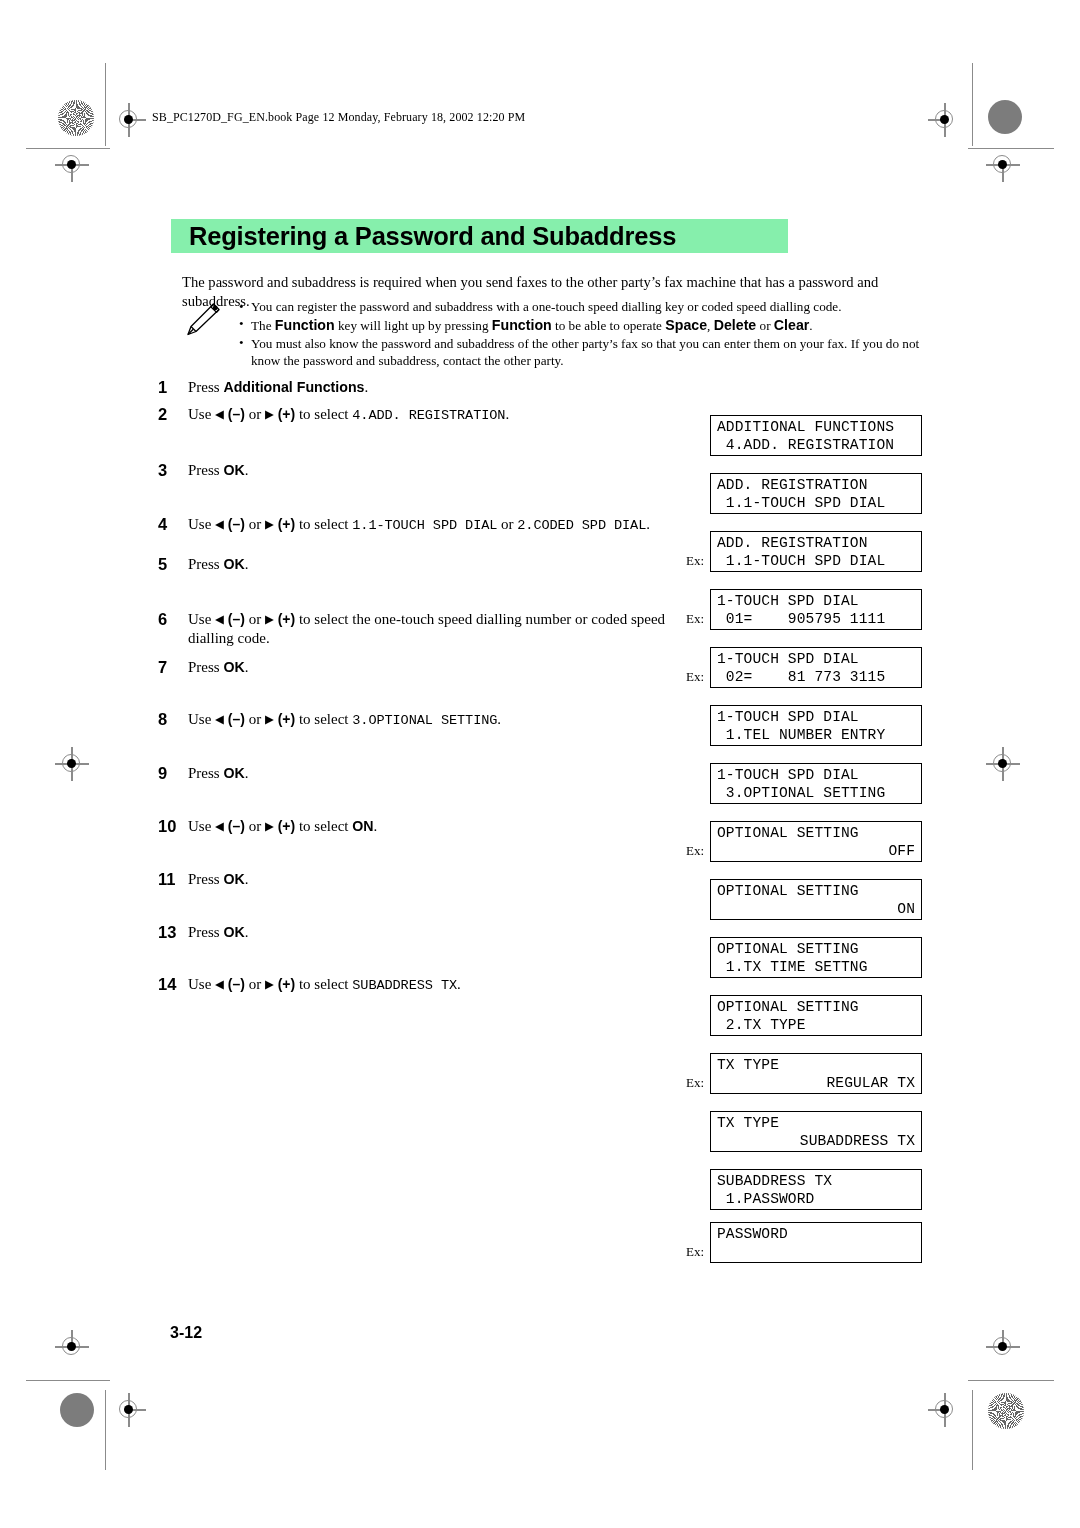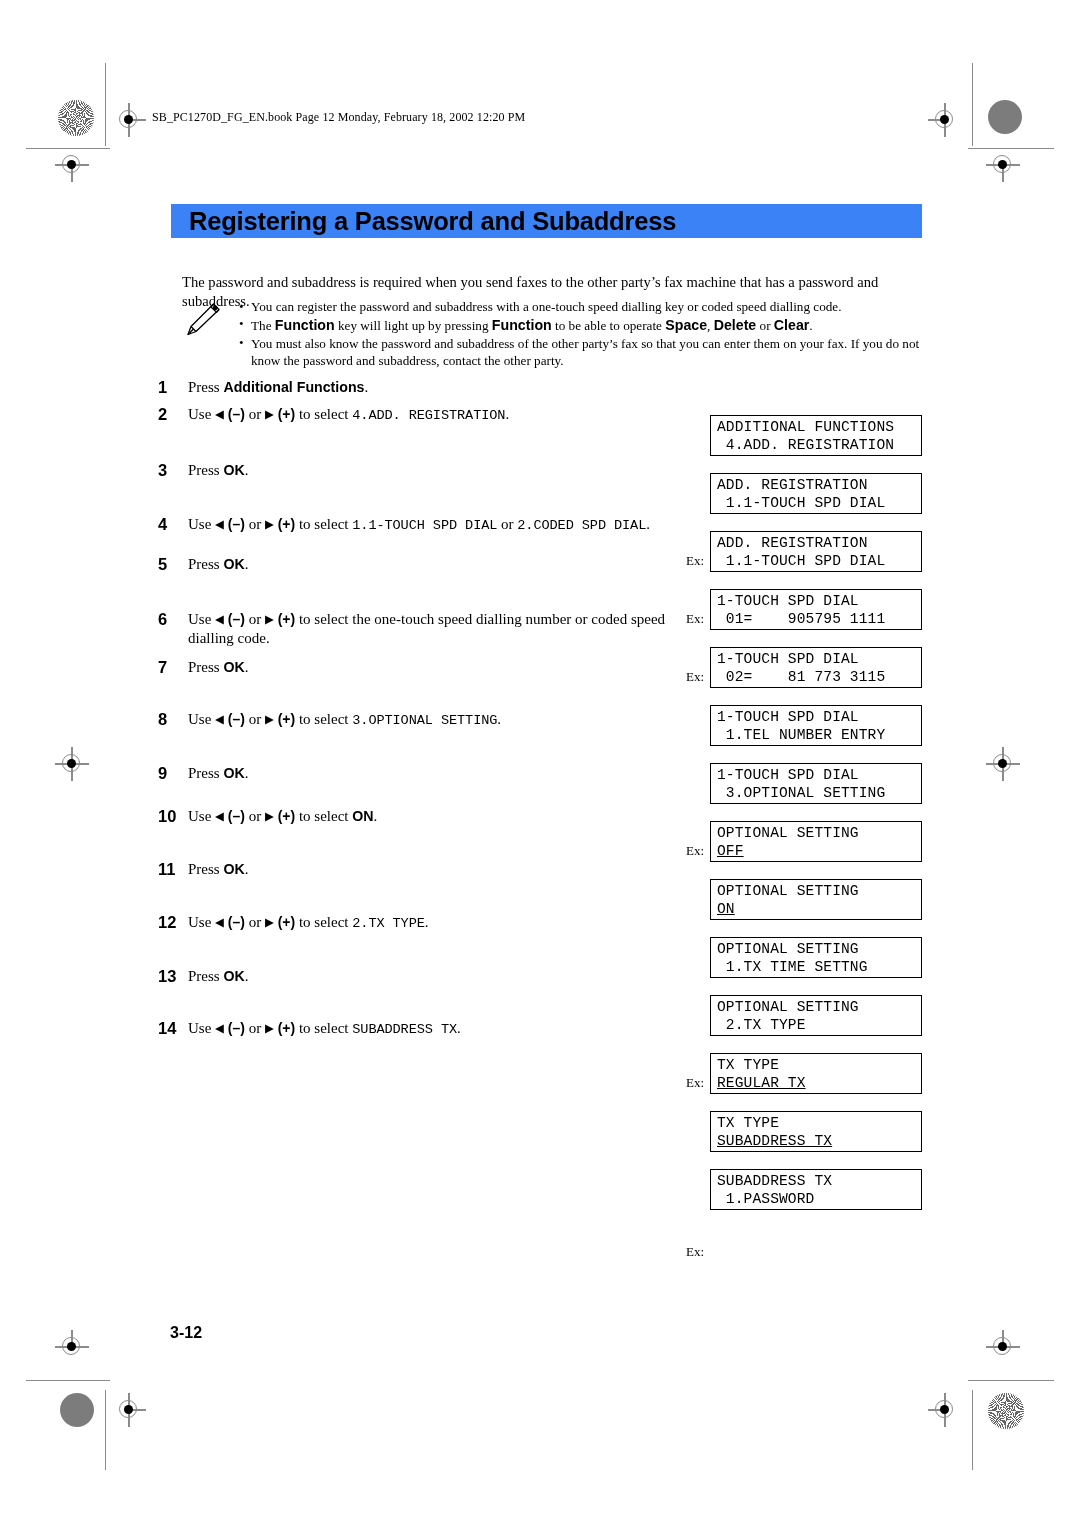--- a/index.html
+++ b/index.html
@@ -83,24 +83,24 @@
     font-size: 12px;
     font-family: "Liberation Serif", serif;
     white-space: nowrap;
     letter-spacing: .1px;
   }
 
   
   .title-band {
     position: absolute;
     left: 171px;
-    top: 204px;
-    width: 751px;
+    top: 219px;
+    width: 617px;
     height: 34px;
-    background: #3b82f6;
+    background: #86efac;
   }
   .title-band h1 {
     margin: 0;
     padding: 0 0 0 18px;
     font-family: "Liberation Sans", sans-serif;
     font-weight: bold;
     font-size: 25.5px;
     line-height: 34px;
     letter-spacing: -0.2px;
     color: #000;
@@ -222,21 +222,21 @@
     box-sizing: border-box;
     padding: 2px 4px 0 6px;
     font-family: "Liberation Mono", monospace;
     font-size: 14.6px;
     line-height: 18px;
     letter-spacing: 0.1px;
     background: #fff;
   }
   .lcd .l1 { display: block; white-space: pre; }
   .lcd .l2 { display: block; white-space: pre; }
-  .lcd .l2.right { padding-right: 2px; text-decoration: underline; }
+  .lcd .l2.right { text-align: right; padding-right: 2px; }
 
   
   .folio {
     position: absolute;
     left: 158px;
     top: 1324px;
     font-family: "Liberation Sans", sans-serif;
     font-weight: bold;
     font-size: 16px;
     margin-left: 12px;
@@ -383,33 +383,29 @@
       <span class="txt"><span>Press </span><span class="kbd">OK</span><span>.</span></span>
     </div>
     <div class="step" style="margin-top: 34px;">
       <span class="num">8</span>
       <span class="txt"><span>Use </span><span class="arr">◀</span><span class="pm"> (–)</span><span> or </span><span class="arr">▶</span><span class="pm"> (+)</span><span> to select </span><span class="mono">3.OPTIONAL SETTING</span><span>.</span></span>
     </div>
     <div class="step" style="margin-top: 34px;">
       <span class="num">9</span>
       <span class="txt"><span>Press </span><span class="kbd">OK</span><span>.</span></span>
     </div>
-    <div class="step" style="margin-top: 24px;">
+    <div class="step" style="margin-top: 34px;">
       <span class="num">10</span>
       <span class="txt"><span>Use </span><span class="arr">◀</span><span class="pm"> (–)</span><span> or </span><span class="arr">▶</span><span class="pm"> (+)</span><span> to select </span><span class="kbd">ON</span><span>.</span></span>
     </div>
     <div class="step" style="margin-top: 34px;">
       <span class="num">11</span>
       <span class="txt"><span>Press </span><span class="kbd">OK</span><span>.</span></span>
     </div>
     <div class="step" style="margin-top: 34px;">
-      <span class="num">12</span>
-      <span class="txt"><span>Use </span><span class="arr">◀</span><span class="pm"> (–)</span><span> or </span><span class="arr">▶</span><span class="pm"> (+)</span><span> to select </span><span class="mono">2.TX TYPE</span><span>.</span></span>
-    </div>
-    <div class="step" style="margin-top: 34px;">
       <span class="num">13</span>
       <span class="txt"><span>Press </span><span class="kbd">OK</span><span>.</span></span>
     </div>
     <div class="step" style="margin-top: 34px;">
       <span class="num">14</span>
       <span class="txt"><span>Use </span><span class="arr">◀</span><span class="pm"> (–)</span><span> or </span><span class="arr">▶</span><span class="pm"> (+)</span><span> to select </span><span class="mono">SUBADDRESS TX</span><span>.</span></span>
     </div>
   </div>
 
 <div class="lcds">
@@ -497,16 +493,20 @@
       </div>
     </div>
     <div class="lcd-row" style="margin-top: 13px;">
       <div class="lcd">
         <span class="l1">SUBADDRESS TX</span>
         <span class="l2"> 1.PASSWORD</span>
       </div>
     </div>
     <div class="lcd-row" style="margin-top: 8px;">
       <span class="lcd-ex">Ex:</span>
+      <div class="lcd">
+        <span class="l1">PASSWORD</span>
+        <span class="l2">&nbsp;</span>
+      </div>
     </div>
   </div>
 
 <div class="folio">3-12</div>
 
 </body></html>

